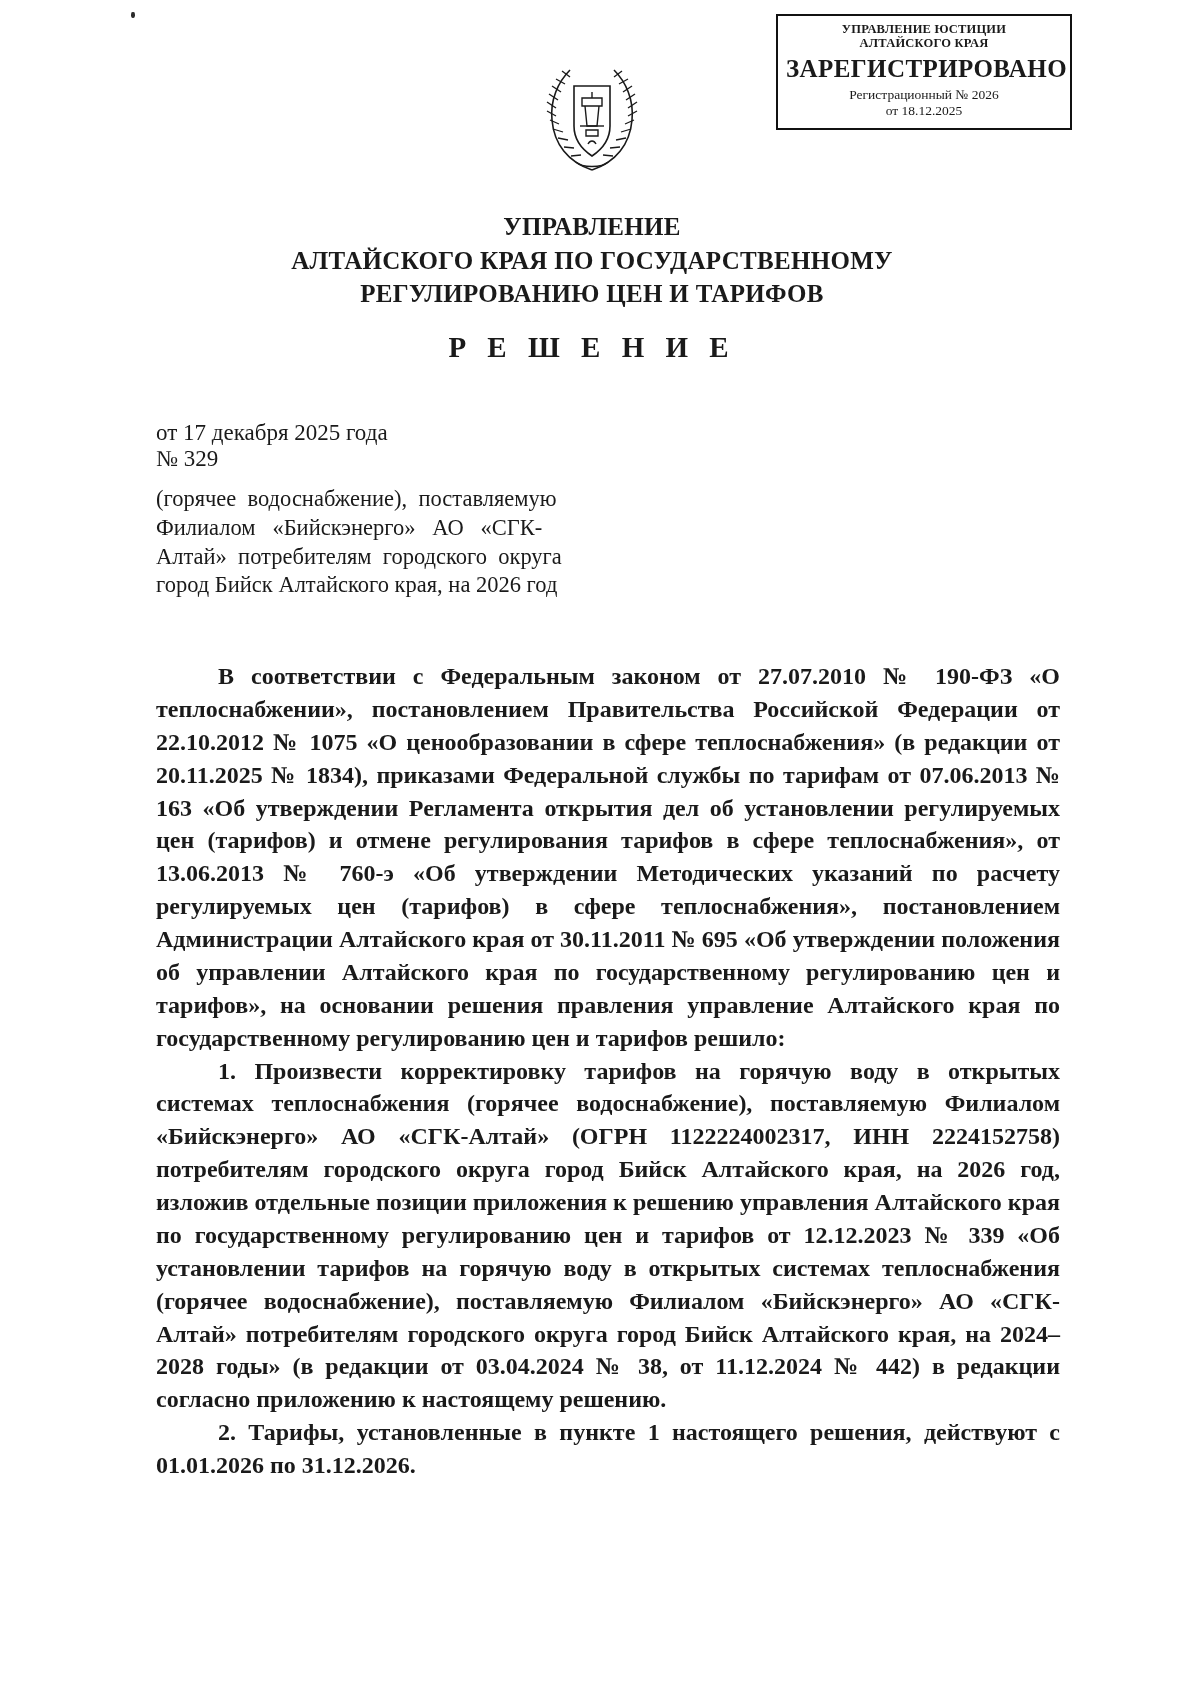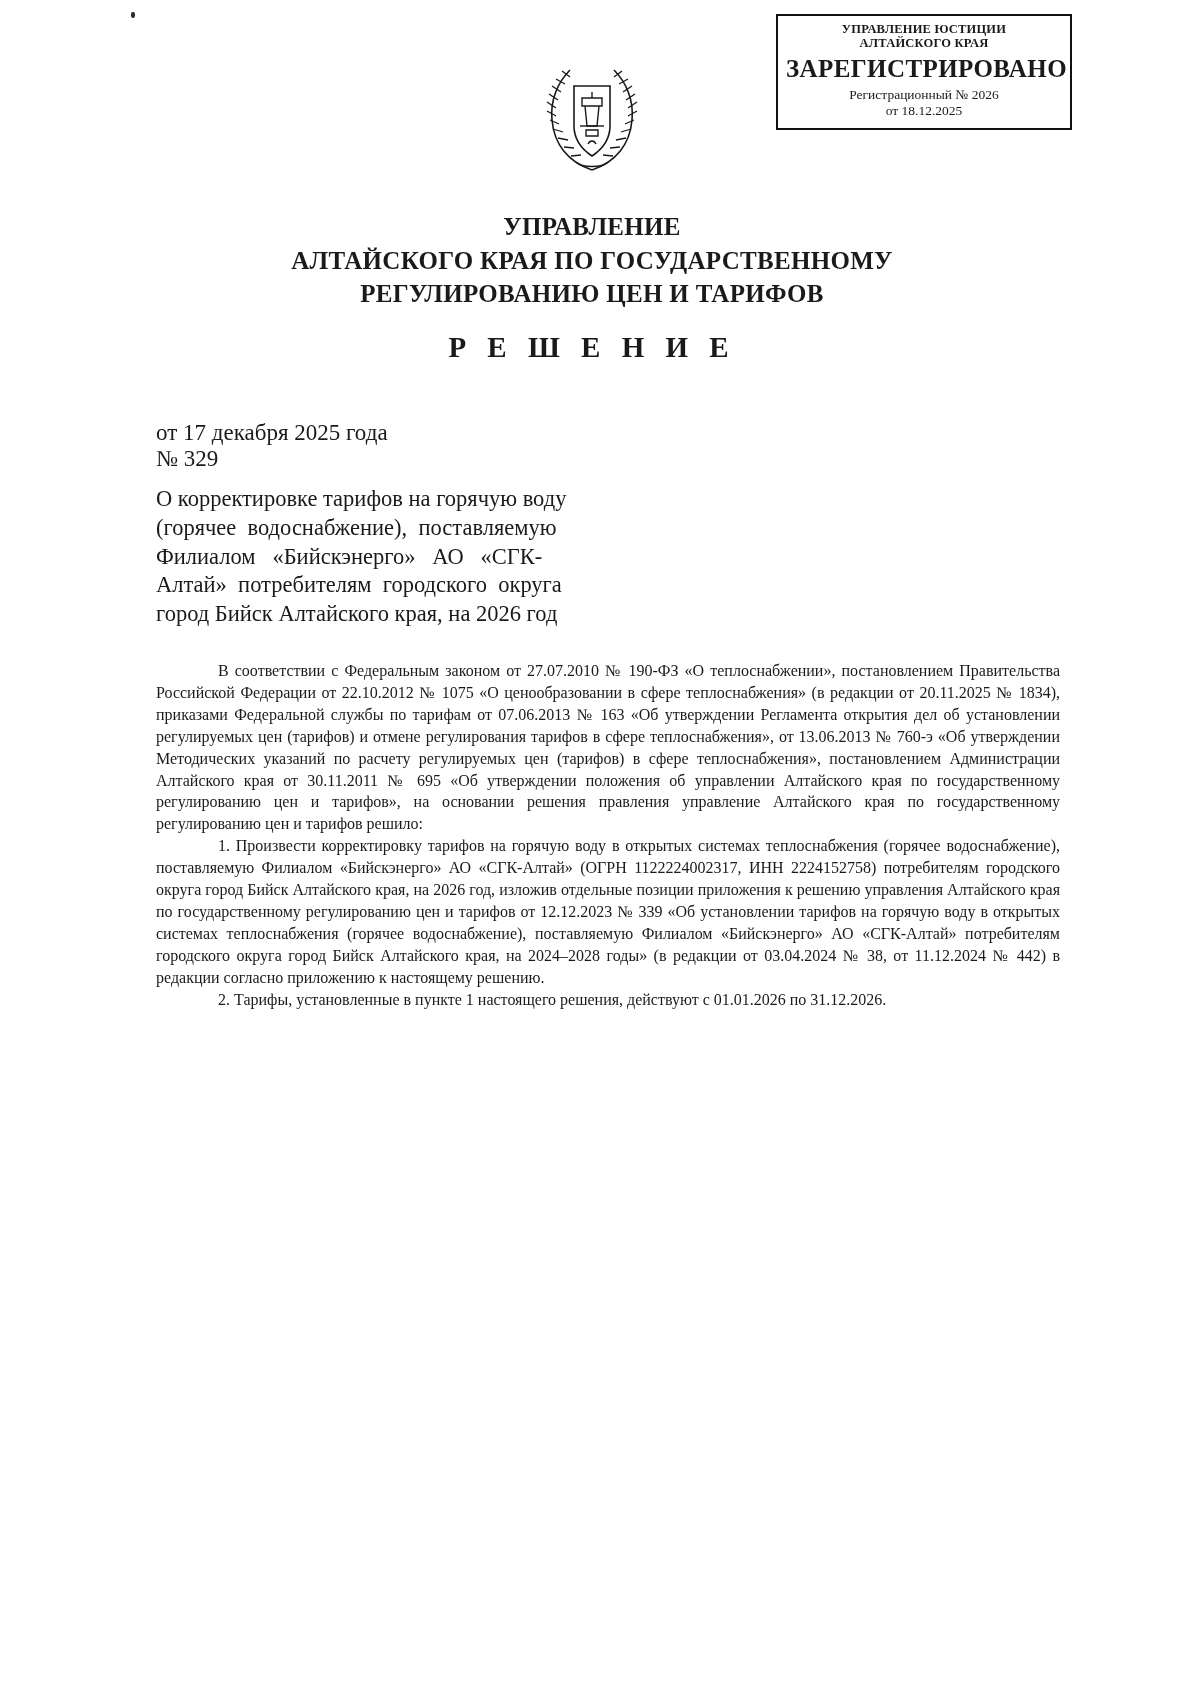--- a/index.html
+++ b/index.html
@@ -125,24 +125,25 @@
     text-justify: inter-word;
   }
   .subject div { white-space: pre;}
 
   
   .body {
     position: absolute;
     left: 156px;
     right: 124px;
     top: 660px;
-    font-size: 16px;
+    font-size: 24px;
     line-height: 1.37;
     text-align: justify;
     text-justify: inter-word;
+    font-weight: bold;
   }
   .body p {
     margin: 0;
     text-indent: 62px;
     text-align: justify;
   }
 </style>
 </head>
 <body>
 
@@ -214,21 +215,20 @@
     <div class="org-line">РЕГУЛИРОВАНИЮ ЦЕН И ТАРИФОВ</div>
     <div class="decision">Р Е Ш Е Н И Е</div>
   </div>
 
   <div class="meta-row">
     <div>от 17 декабря 2025 года</div>
     <div>№ 329</div>
   </div>
 
   <div class="subject">
-    <div>О корректировке тарифов на горячую воду</div>
     <div>(горячее  водоснабжение),  поставляемую</div>
     <div>Филиалом   «Бийскэнерго»   АО   «СГК-</div>
     <div>Алтай»  потребителям  городского  округа</div>
     <div>город Бийск Алтайского края, на 2026 год</div>
   </div>
 
   <div class="body">
     <p>В  соответствии  с  Федеральным  законом  от  27.07.2010  № 190-ФЗ «О теплоснабжении», постановлением Правительства Российской Федерации от  22.10.2012  №  1075  «О  ценообразовании  в  сфере  теплоснабжения» (в  редакции  от  20.11.2025  №  1834),  приказами  Федеральной  службы по тарифам от 07.06.2013 № 163 «Об утверждении Регламента открытия дел об  установлении  регулируемых  цен  (тарифов)  и  отмене  регулирования тарифов в сфере теплоснабжения», от 13.06.2013 № 760-э «Об утверждении Методических  указаний  по  расчету  регулируемых  цен  (тарифов)  в  сфере теплоснабжения»,     постановлением     Администрации     Алтайского     края от 30.11.2011 № 695 «Об утверждении положения об управлении Алтайского края  по  государственному  регулированию  цен  и  тарифов»,  на  основании решения  правления  управление  Алтайского  края  по  государственному регулированию цен и тарифов решило:</p>
     <p>1. Произвести  корректировку  тарифов  на  горячую  воду  в  открытых системах теплоснабжения (горячее водоснабжение), поставляемую Филиалом «Бийскэнерго»  АО  «СГК-Алтай»  (ОГРН  1122224002317,  ИНН  2224152758) потребителям  городского  округа  город  Бийск  Алтайского  края,  на  2026 год, изложив  отдельные  позиции  приложения  к  решению  управления  Алтайского края по государственному регулированию цен и тарифов от 12.12.2023 № 339 «Об   установлении   тарифов   на   горячую   воду   в   открытых   системах теплоснабжения     (горячее     водоснабжение),     поставляемую     Филиалом «Бийскэнерго»  АО  «СГК-Алтай»  потребителям  городского  округа  город Бийск Алтайского края, на 2024–2028 годы» (в редакции от 03.04.2024 № 38, от  11.12.2024  №  442)  в  редакции  согласно  приложению  к  настоящему решению.</p>
     <p>2. Тарифы, установленные в пункте 1 настоящего решения, действуют с 01.01.2026 по 31.12.2026.</p>

